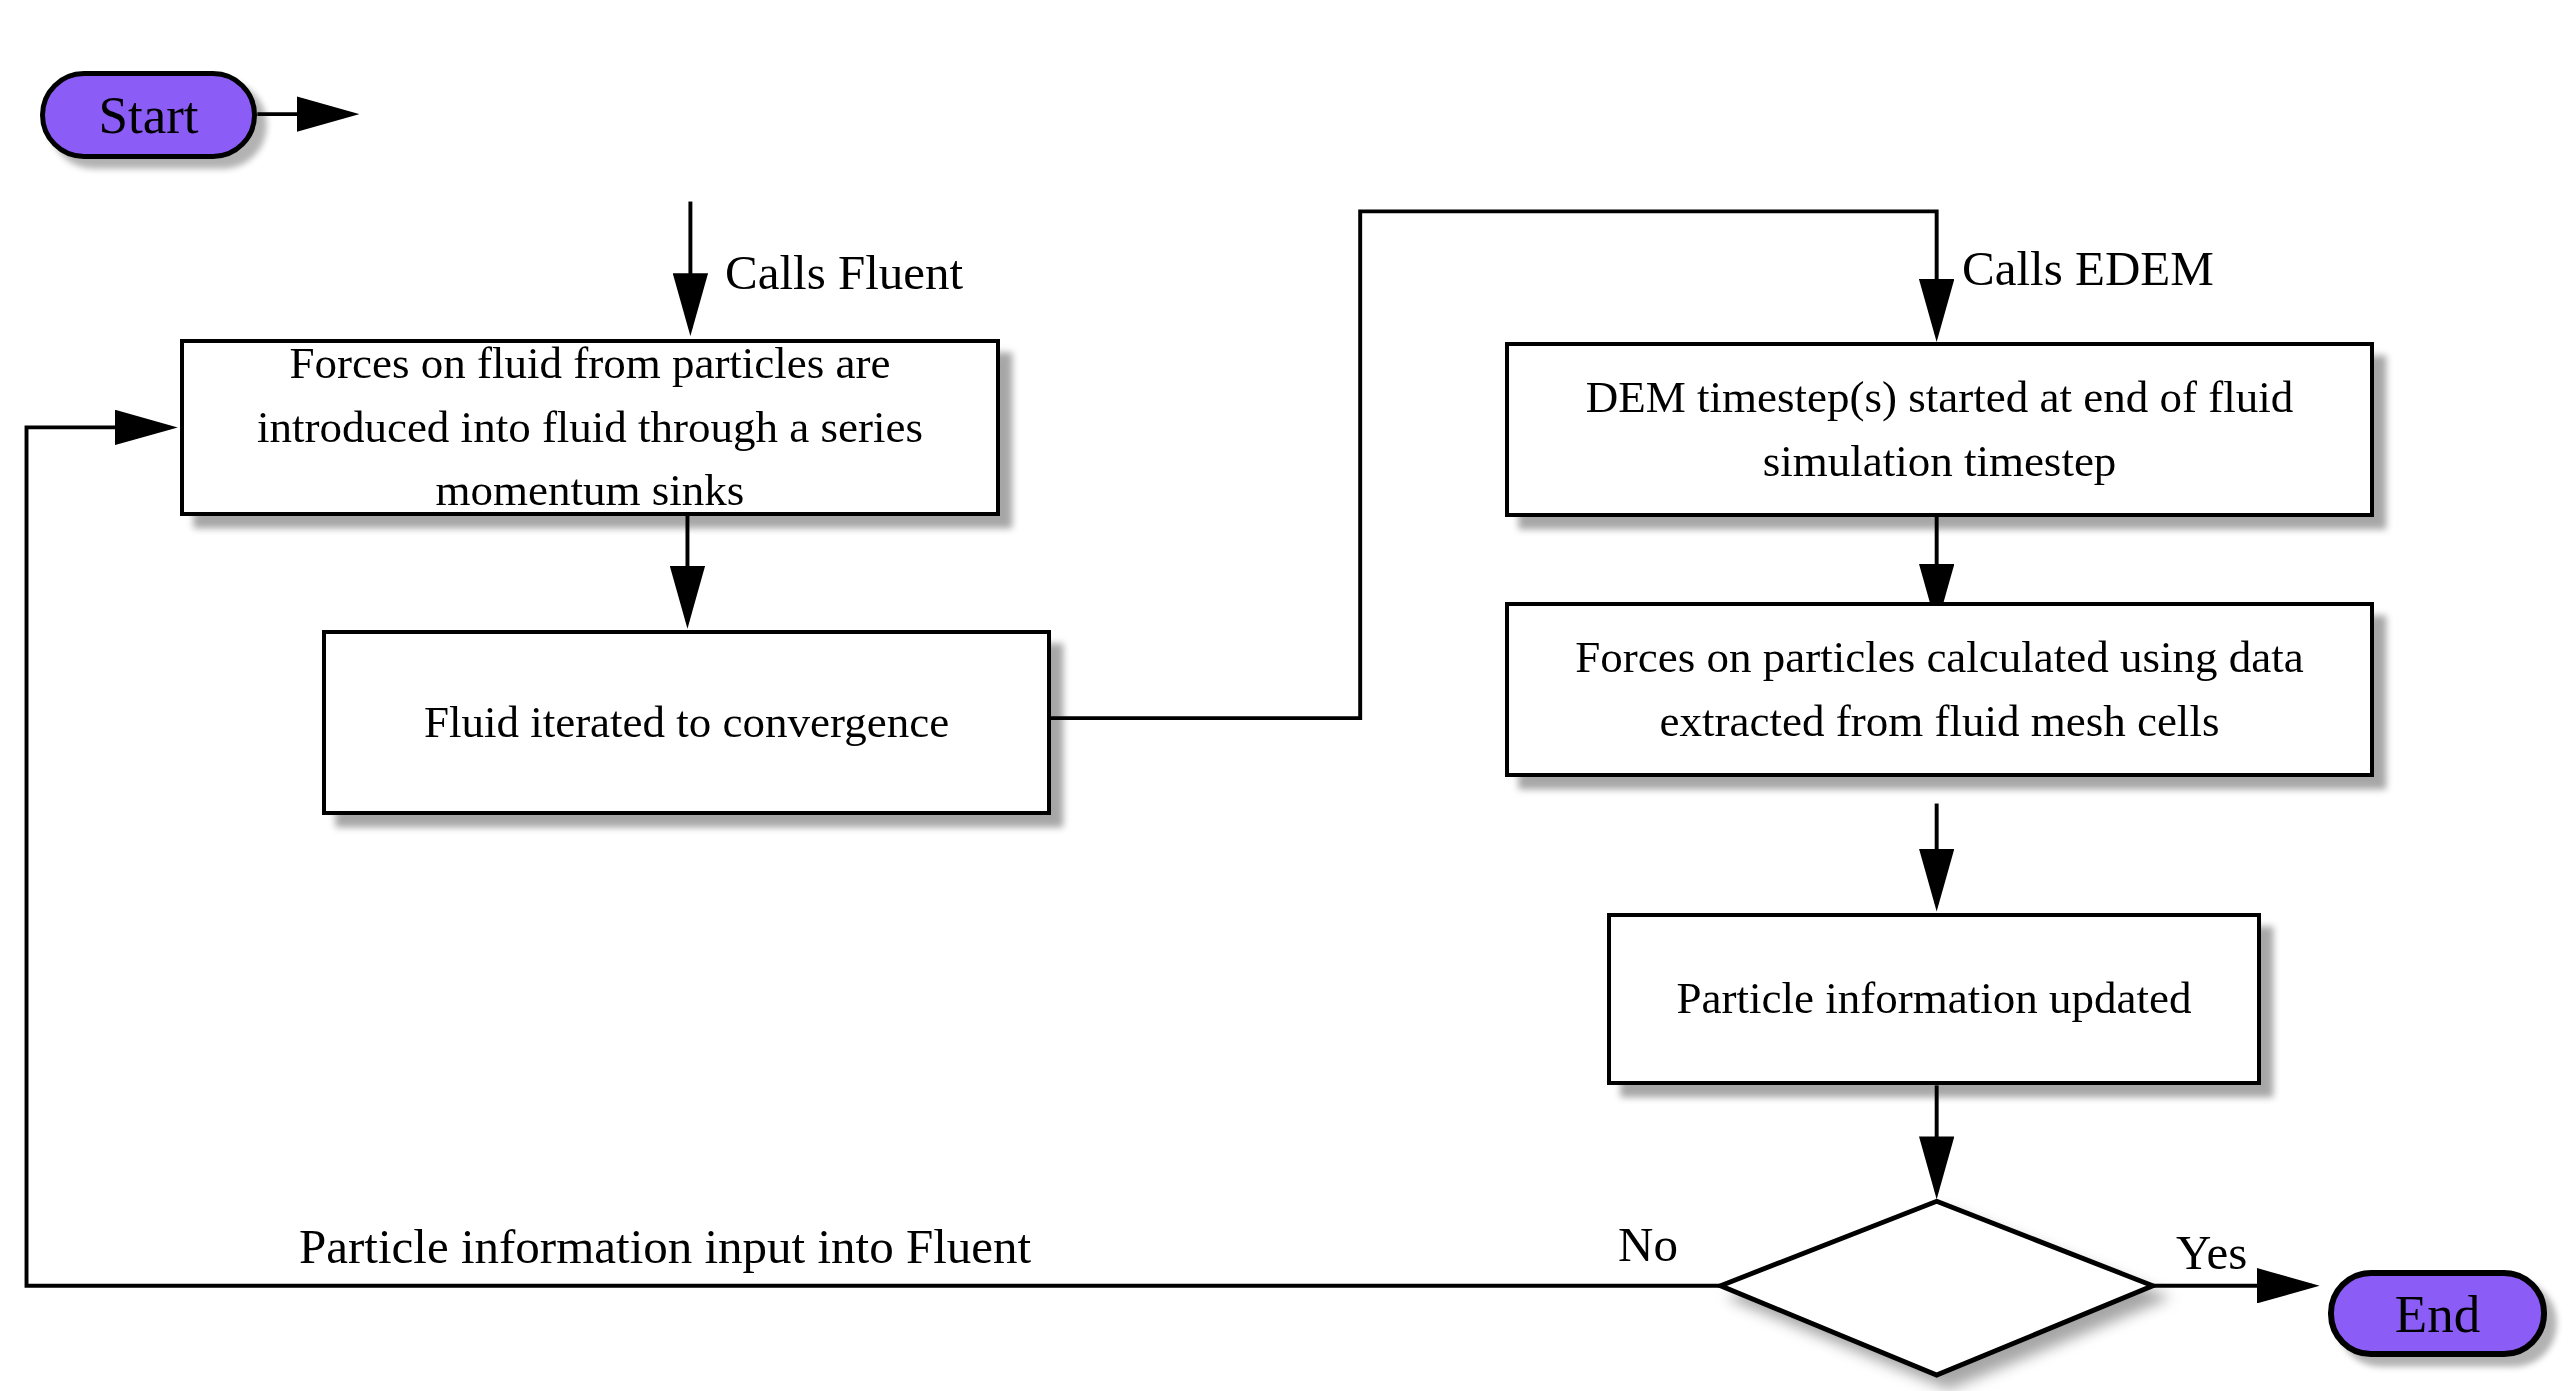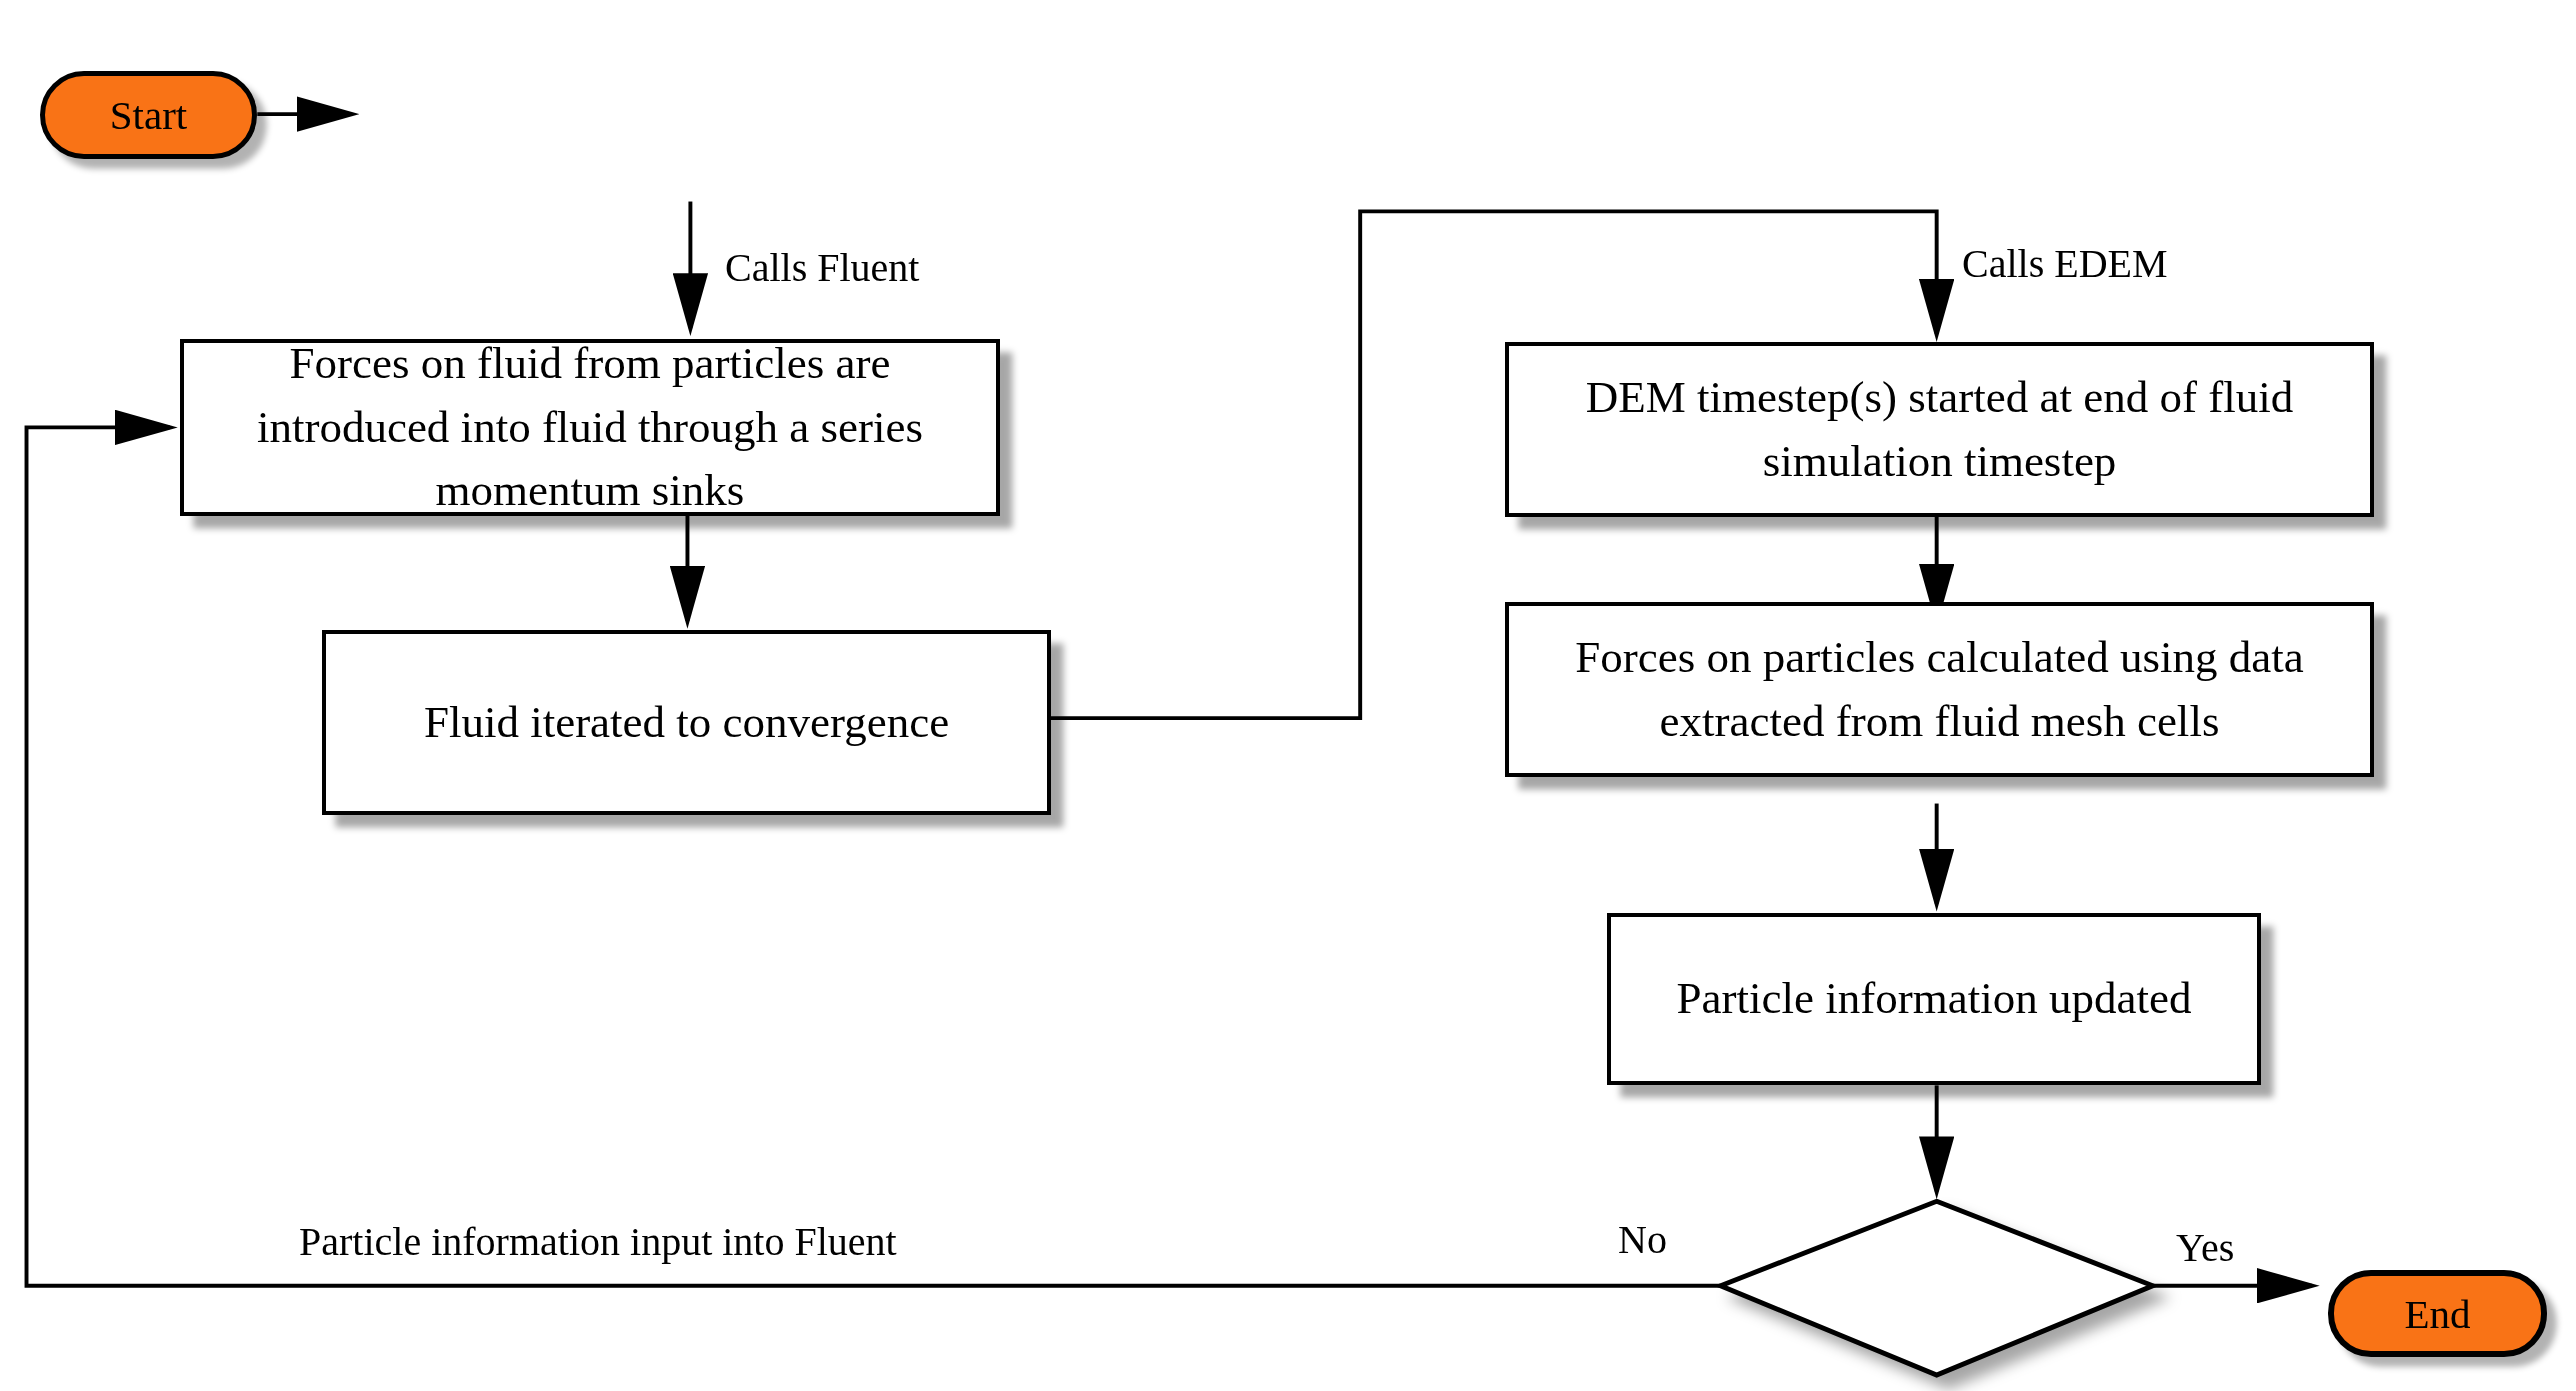--- a/index.html
+++ b/index.html
@@ -28,32 +28,32 @@
     justify-content: center;
     text-align: center;
     font-size: 45px;
     line-height: 1.42;
     box-shadow: 12.8px 12.8px 6.9px rgba(0,0,0,0.35);
     padding: 0 21.6px;
   }
   .terminal {
     position: absolute;
     box-sizing: border-box;
-    background: #f97316;
+    background: #8b5cf6;
     border: 5.9px solid #000000;
     border-radius: 45px;
     display: flex;
     align-items: center;
     justify-content: center;
-    font-size: 41px;
+    font-size: 53px;
     box-shadow: 9.8px 9.8px 5.9px rgba(0,0,0,0.30);
   }
   .edge-label {
     position: absolute;
-    font-size: 40px;
+    font-size: 49px;
     white-space: nowrap;
   }
   #diamond-shape { filter: drop-shadow(12px 12px 7px rgba(0,0,0,0.35)); }
   .decision-text {
     position: absolute;
     left: 1721px;
     top: 1239px;
     width: 432px;
     text-align: center;
     font-style: italic;

